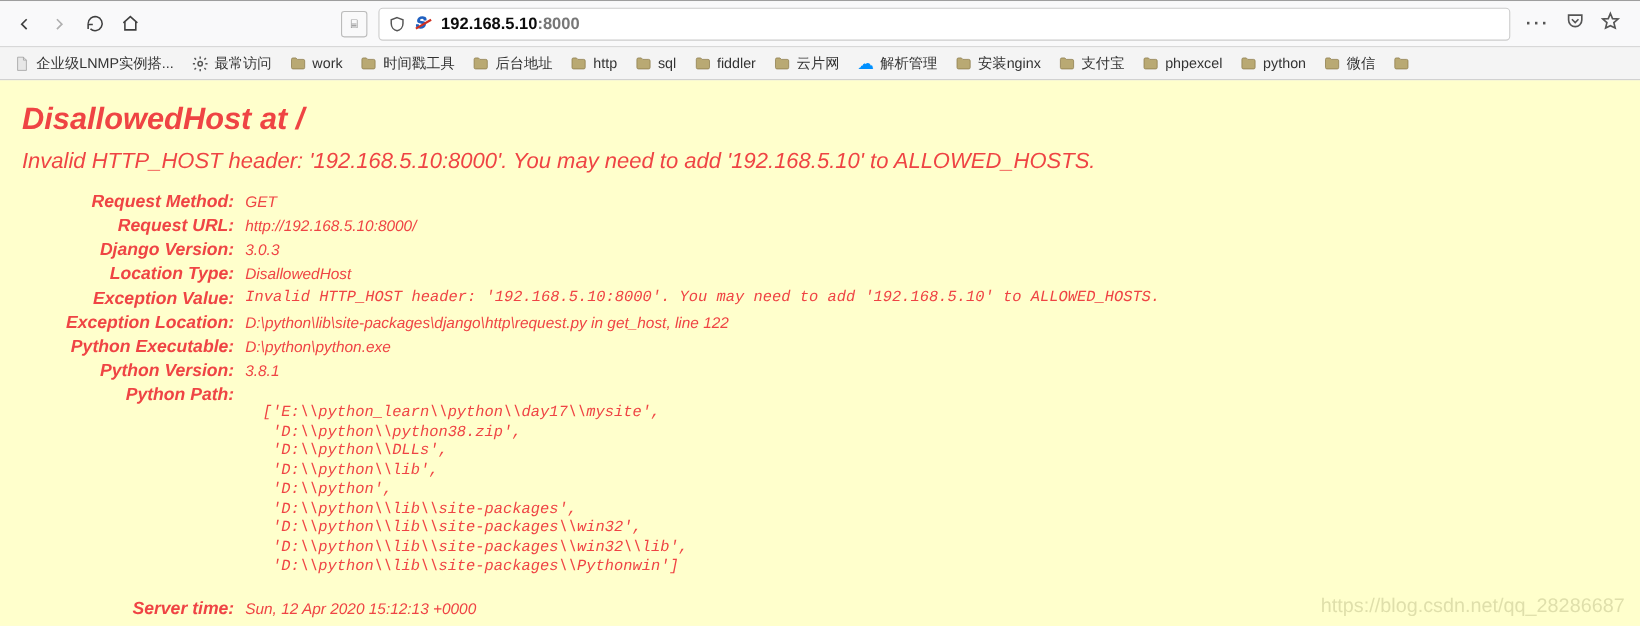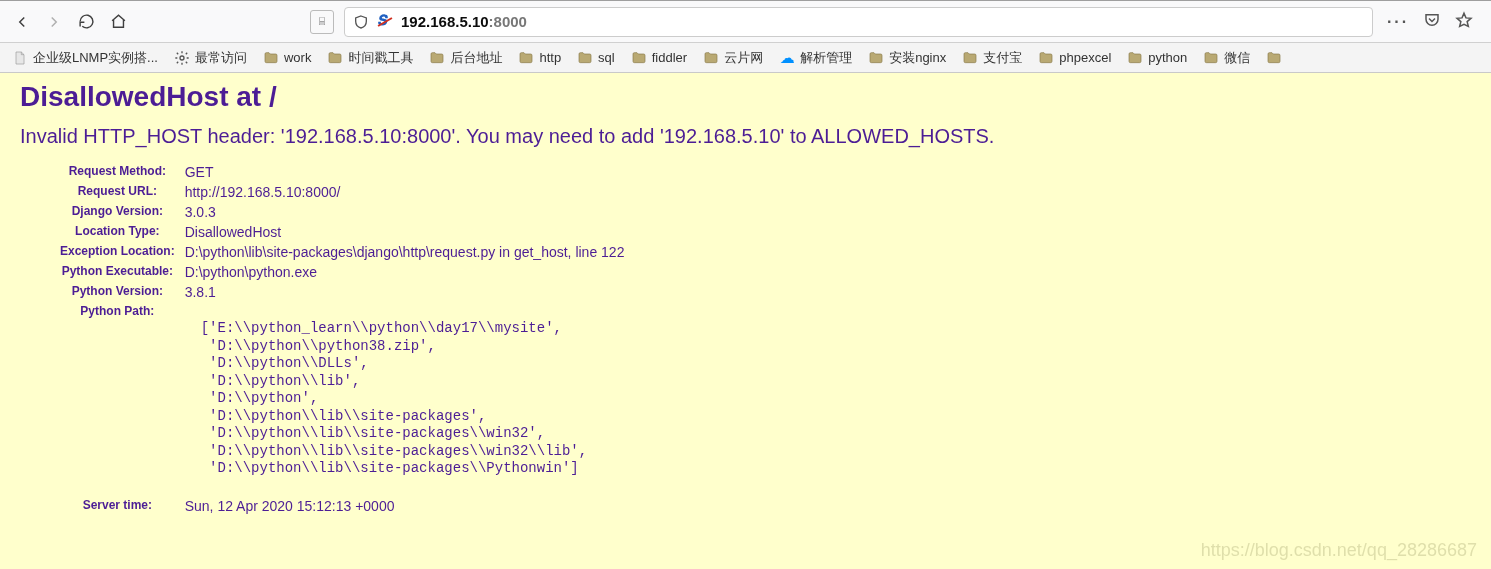--- a/index.html
+++ b/index.html
@@ -23,25 +23,25 @@
   .right-icons { display:flex; align-items:center; gap:14px; padding: 0 10px; color:#555;}
 
   .bmbar { height: 30px; display:flex; align-items:center; padding: 0 6px; background:#f4f4f4; border-bottom:1px solid #c9c9c9; gap: 4px; overflow:hidden; white-space:nowrap;text-align:right; }
   .bm { display:flex; align-items:center; gap:5px; padding: 2px 6px; font-size: 13px; color:#333; border-radius:3px; }
   .folder-icon, .page-icon, .gear-icon2, .cloud-icon { width:16px; height:16px; display:inline-flex; align-items:center; justify-content:center; }
   .folder-icon svg, .page-icon svg { width:16px; height:16px; }
   .gear-icon2 { color:#555; }
   .cloud-icon { color:#0090ff; font-size:15px; }
 
   
-  .page { background: #ffffcc; width:100%; height: calc(569px - 42px - 30px - 1px); padding: 2px 20px 4px 20px; overflow:hidden; font-family: Arial, sans-serif; color:#4c1d95; }
+  .page { background: #ffffcc; width:100%; height: calc(569px - 42px - 30px - 1px); padding: 13px 20px 4px 20px; overflow:hidden; font-family: Arial, sans-serif; color:#ef4444;font-style:italic; }
   .page h1 { font-size: 28px; font-weight: bold; margin: 6px 0 12px 0; }
   .page .subhead { font-size: 20px; margin-bottom: 14px; }
   table.summary { border-collapse: collapse; margin-left: 40px; }
-  table.summary th { padding: 2px 10px 2px 0; font-size: 12px; font-weight: bold; vertical-align: top; white-space: nowrap; margin-top: 16px; }
+  table.summary th { text-align: right; padding: 2px 10px 2px 0; font-size: 16px; font-weight: bold; vertical-align: top; white-space: nowrap; margin-top: 16px; }
   table.summary td { font-size: 14px; padding: 2px 0; vertical-align: top; }
   td.mono { font-family: "Courier New", monospace; font-size: 13.5px; white-space: pre; line-height: 1.25; }
   pre.mono { font-family: "Courier New", monospace; font-size: 14px; white-space: pre; line-height: 1.25; margin:16px; }
 
   .watermark { position:absolute; right:14px; bottom:8px; font-size:18px; color:#cfcf9a; opacity:0.65; pointer-events:none; }
 </style>
 </head>
 <body>
 
 <div class="chrome">
@@ -242,20 +242,24 @@
       <th>Request URL:</th>
       <td>http://192.168.5.10:8000/</td>
     </tr>
     <tr>
       <th>Django Version:</th>
       <td>3.0.3</td>
     </tr>
     <tr>
       <th>Location Type:</th>
       <td>DisallowedHost</td>
+    </tr>
+    <tr>
+      <th>Exception Value:</th>
+      <td class="mono">Invalid HTTP_HOST header: '192.168.5.10:8000'. You may need to add '192.168.5.10' to ALLOWED_HOSTS.</td>
     </tr>
     <tr>
       <th>Exception Location:</th>
       <td>D:\python\lib\site-packages\django\http\request.py in get_host, line 122</td>
     </tr>
     <tr>
       <th>Python Executable:</th>
       <td>D:\python\python.exe</td>
     </tr>
     <tr>

